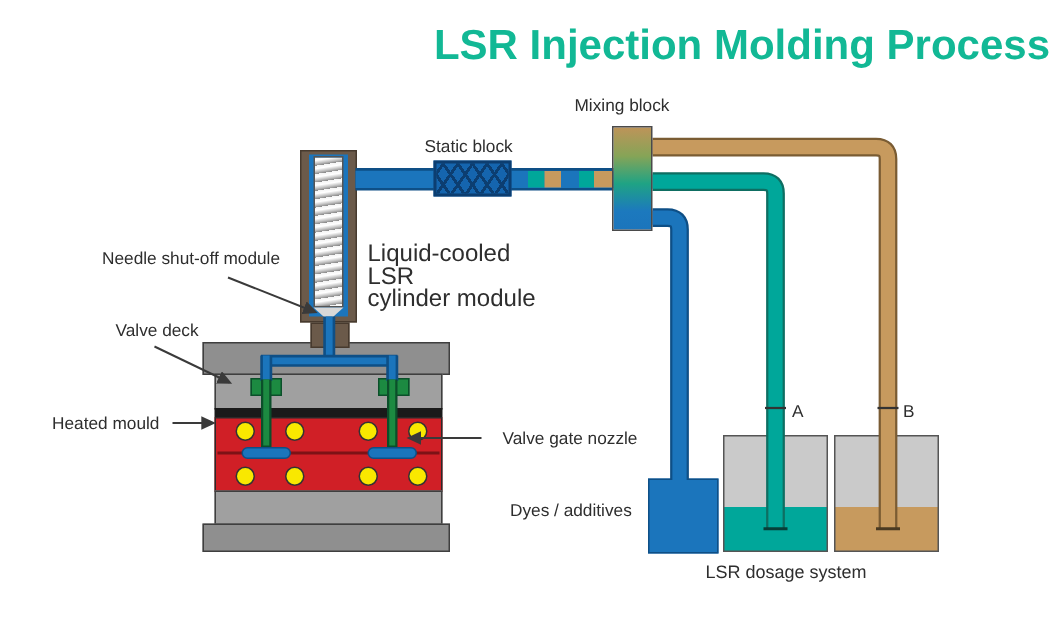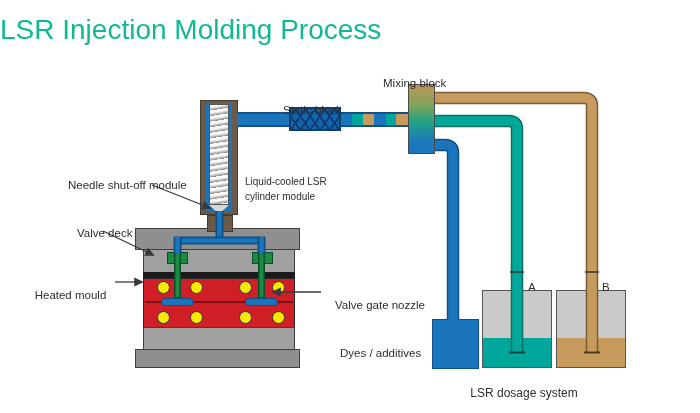--- a/index.html
+++ b/index.html
@@ -1,22 +1,22 @@
 <!DOCTYPE html>
 <html><head>
 <meta charset="utf-8">
 <style>
   html,body{margin:0;padding:0;background:#fff;}
   body{width:700px;height:413px;position:relative;overflow:hidden;
        font-family:"Liberation Sans",sans-serif;}
   .abs{position:absolute;box-sizing:border-box;}
   
-  .title{left:0;top:14px;width:700px;text-align:left;font-size:28px;font-weight:normal;
+  .title{left:0;top:14px;width:700px;text-align:right;font-size:28px;font-weight:bold;
          color:#12B895;letter-spacing:0px;z-index:5;}
-  .lbl{font-size:11.5px;color:#2e2e2e;z-index:5;white-space:pre-line;line-height:14px;margin-top:12px;}
+  .lbl{font-size:11.5px;color:#2e2e2e;z-index:5;white-space:pre-line;line-height:14px;}
   
   .blk{z-index:2;}
   
   .plate{background:#8F8F8F;border:1.5px solid #3f3f3f;}
   .midgray{background:#A0A0A0;border:1.5px solid #3f3f3f;}
   .blackplate{background:#1a1a1a;}
   .redblock{background:#D01F26;border:1.5px solid #2a2a2a;}
   .partline{background:#7d1216;}
   .greenblk{background:#1C8A41;border:1px solid #0b4f2a;}
   .dot{width:11px;height:11px;border-radius:50%;background:#F9E800;border:1px solid #333;z-index:2;position:absolute;}
@@ -141,21 +141,21 @@
   <g stroke="#3a3a3a" stroke-width="1.3">
     <line x1="152" y1="185" x2="210" y2="208" marker-end="url(#ah)"></line>
     <line x1="103" y1="231" x2="153" y2="255" marker-end="url(#ah)"></line>
     <line x1="115" y1="282" x2="142" y2="282" marker-end="url(#ah)"></line>
     <line x1="321" y1="292" x2="273" y2="292" marker-end="url(#ah)"></line>
   </g>
 </svg>
 
 <div class="abs lbl" style="left:383px;top:64px;width:80px;">Mixing block</div>
 <div class="abs lbl" style="left:283px;top:91px;width:70px;">Static block</div>
-<div class="abs lbl" style="left:245px;top:162px;width:120px;font-size:10px;line-height:15px;">Liquid-cooled LSR
+<div class="abs lbl" style="left:245px;top:162px;width:120px;font-size:16px;line-height:15px;">Liquid-cooled LSR
 cylinder module</div>
 <div class="abs lbl" style="left:68px;top:166px;width:140px;">Needle shut-off module</div>
 <div class="abs lbl" style="left:77px;top:214px;width:70px;">Valve deck</div>
 <div class="abs lbl" style="left:28px;top:276px;width:85px;text-align:center;">Heated mould</div>
 <div class="abs lbl" style="left:325px;top:286px;width:110px;text-align:center;">Valve gate nozzle</div>
 <div class="abs lbl" style="left:340px;top:334px;width:88px;text-align:left;">Dyes / additives</div>
 <div class="abs lbl" style="left:528px;top:268px;width:14px;">A</div>
 <div class="abs lbl" style="left:602px;top:268px;width:14px;">B</div>
 <div class="abs lbl" style="left:454px;top:374px;width:140px;text-align:center;font-size:12px;">LSR dosage system</div>
 

